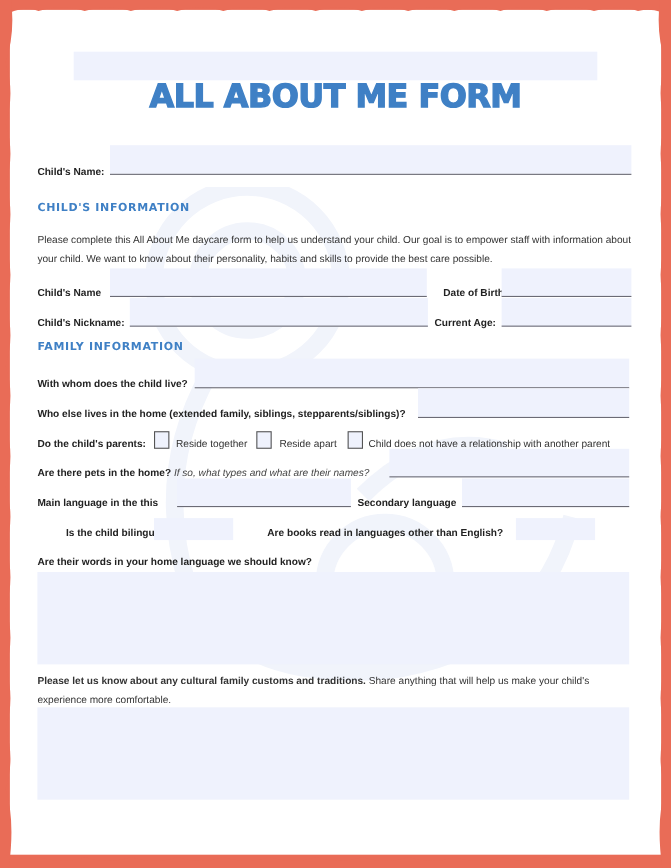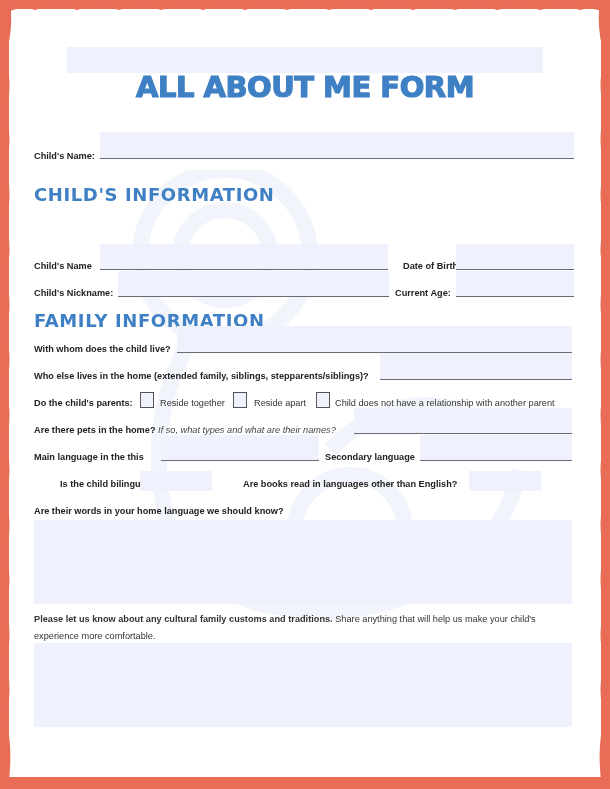--- a/index.html
+++ b/index.html
@@ -12,21 +12,21 @@
   .scallop-left, .scallop-right { position:absolute; top:0; width:14px; height:789px; }
   .scallop-left { left:0; }
   .scallop-right { right:0; }
   .watermark { position:absolute; left:130px; top:170px; width:430px; height:460px; }
   .title { position:absolute; left:0; width:610px; top:70px; text-align:center; font-family:"DejaVu Sans", sans-serif; font-weight:900; font-size:29px; letter-spacing:-0.5px; color:#3f80c5; -webkit-text-stroke:1.2px #3f80c5; }
   .fill { position:absolute; background:#eff2fd; }
   .lbl { position:absolute; font-size:9.2px; font-weight:bold; color:#222; white-space:nowrap; }
   .txt { position:absolute; font-size:9.2px; color:#333; white-space:nowrap; }
   .it { font-style:italic; font-weight:normal; color:#444; }
   .line { position:absolute; height:1px; background:#6b6b75; }
-  .section { position:absolute; font-family:"DejaVu Sans", sans-serif; font-weight:bold; font-size:18px; color:#3f80c5; letter-spacing:0.6px; }
+  .section { position:absolute; font-family:"DejaVu Sans", sans-serif; font-weight:bold; font-size:10px; color:#3f80c5; letter-spacing:0.6px; }
   .cb { position:absolute; width:14px; height:16px; border:1px solid #555; background:#eff2fd; box-sizing:border-box; }
   .para { position:absolute; left:34px; width:545px; font-size:9.2px; line-height:17px; color:#333; }
 </style>
 </head>
 <body>
 
 <div class="page">
   <div class="paper"></div>
 
   <svg class="scallop-top" viewBox="0 0 610 18" preserveAspectRatio="none">
@@ -53,20 +53,21 @@
   </svg>
 
   <div class="fill" style="left:67px;top:47px;width:476px;height:26px;"></div>
   <div class="title">ALL ABOUT ME FORM</div>
 
   <div class="lbl" style="left:34px;top:151px;">Child's Name:</div>
   <div class="fill" style="left:100px;top:132px;width:474px;height:26px;"></div>
   <div class="line" style="left:100px;top:158px;width:474px;"></div>
 
   <div class="section" style="left:34px;top:184px;">CHILD'S INFORMATION</div>
+  <div class="para" style="top:210px;">Please complete this All About Me daycare form to help us understand your child. Our goal is to empower staff with information about your child. We want to know about their personality, habits and skills to provide the best care possible.</div>
 
   <div class="lbl" style="left:34px;top:261px;">Child's Name</div>
   <div class="fill" style="left:100px;top:244px;width:288px;height:26px;"></div>
   <div class="line" style="left:100px;top:269px;width:288px;"></div>
 
   <div class="lbl" style="left:393px;top:261px;padding-left:10px;">Date of Birth:</div>
   <div class="fill" style="left:456px;top:244px;width:118px;height:26px;"></div>
   <div class="line" style="left:456px;top:269px;width:118px;"></div>
 
   <div class="lbl" style="left:34px;top:288px;">Child's Nickname:</div>

